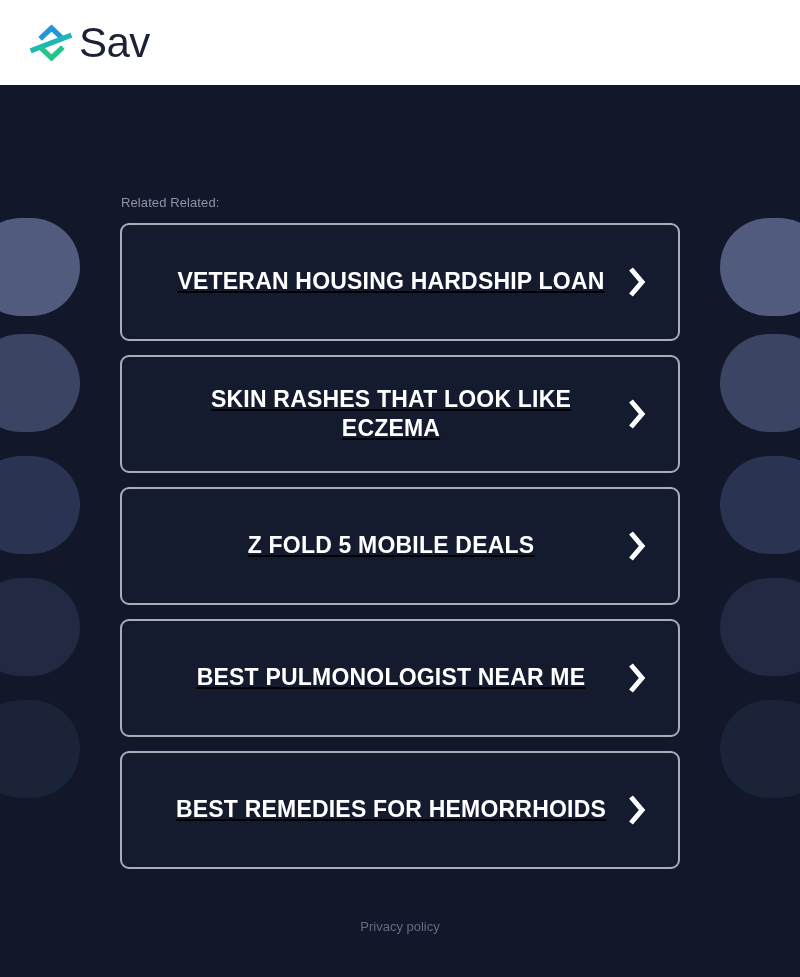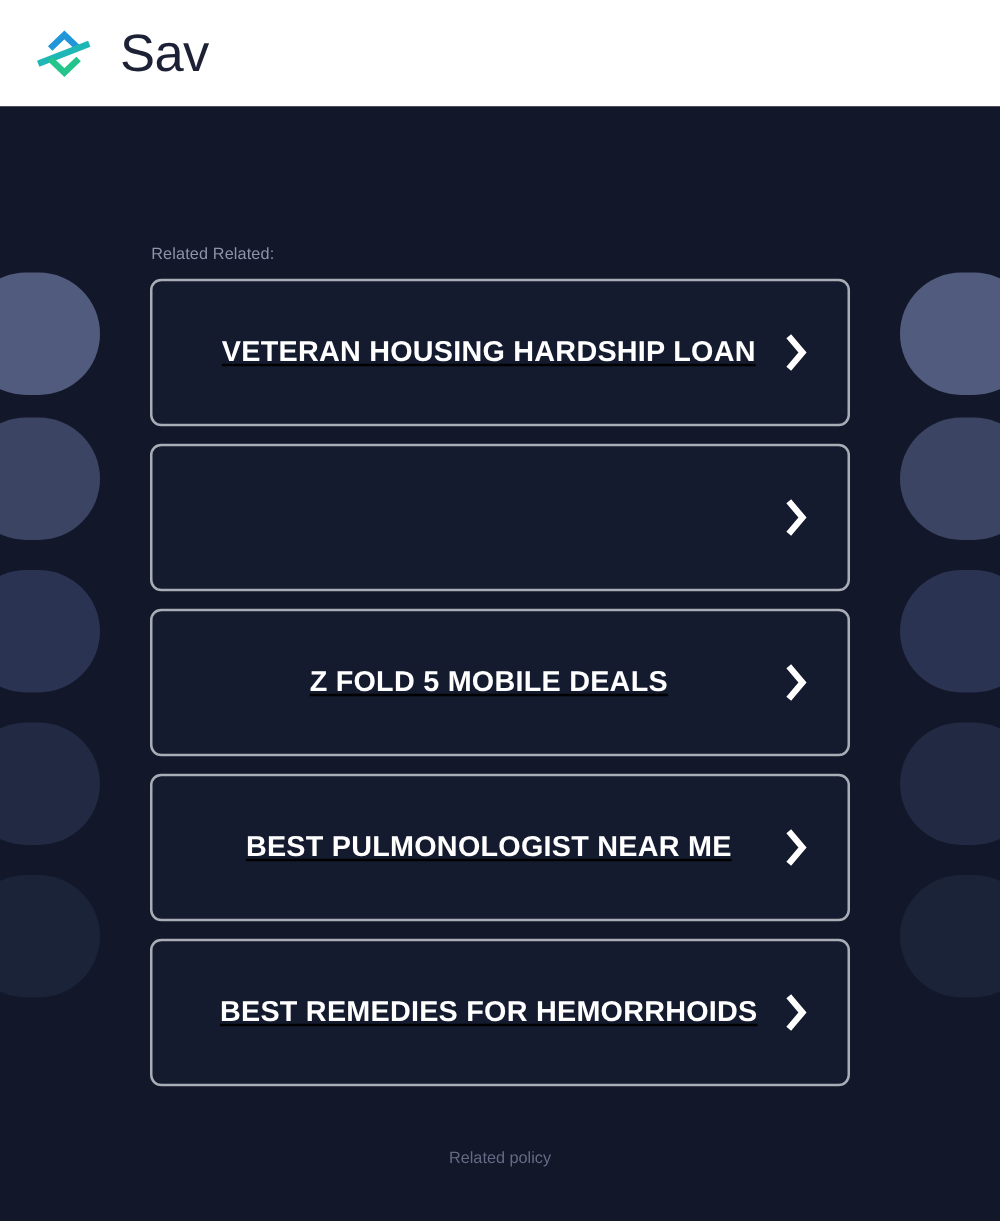--- a/index.html
+++ b/index.html
@@ -23,21 +23,21 @@
     height: 85px;
     background: #ffffff;
     display: flex;
     align-items: center;
     padding-left: 28px;
   }
 
   .logo-lockup {
     display: flex;
     align-items: center;
-    gap: 22px;
+    gap: 5px;
   }
 
   .logo-mark {
     width: 46px;
     height: 46px;
     display: block;
     flex: 0 0 auto;
   }
 
   .logo-word {
@@ -178,20 +178,21 @@
     <div class="related-label">Related Related:</div>
 
     <div class="card">
       <span class="card-label">VETERAN HOUSING HARDSHIP LOAN</span>
       <svg class="card-chevron" viewBox="0 0 22 34">
         <path d="M5 4 L16 17 L5 30" fill="none" stroke="#ffffff" stroke-width="5" stroke-linecap="butt" stroke-linejoin="miter"></path>
       </svg>
     </div>
 
     <div class="card">
+      <span class="card-label">SKIN RASHES THAT LOOK LIKE ECZEMA</span>
       <svg class="card-chevron" viewBox="0 0 22 34">
         <path d="M5 4 L16 17 L5 30" fill="none" stroke="#ffffff" stroke-width="5" stroke-linecap="butt" stroke-linejoin="miter"></path>
       </svg>
     </div>
 
     <div class="card">
       <span class="card-label">Z FOLD 5 MOBILE DEALS</span>
       <svg class="card-chevron" viewBox="0 0 22 34">
         <path d="M5 4 L16 17 L5 30" fill="none" stroke="#ffffff" stroke-width="5" stroke-linecap="butt" stroke-linejoin="miter"></path>
       </svg>
@@ -205,17 +206,17 @@
     </div>
 
     <div class="card">
       <span class="card-label">BEST REMEDIES FOR HEMORRHOIDS</span>
       <svg class="card-chevron" viewBox="0 0 22 34">
         <path d="M5 4 L16 17 L5 30" fill="none" stroke="#ffffff" stroke-width="5" stroke-linecap="butt" stroke-linejoin="miter"></path>
       </svg>
     </div>
 
     <div class="footer">
-      <a class="privacy-link" href="#">Related policy</a>
+      <a class="privacy-link" href="#">Privacy policy</a>
     </div>
 
   </div>
 </div>
 
 </body></html>

